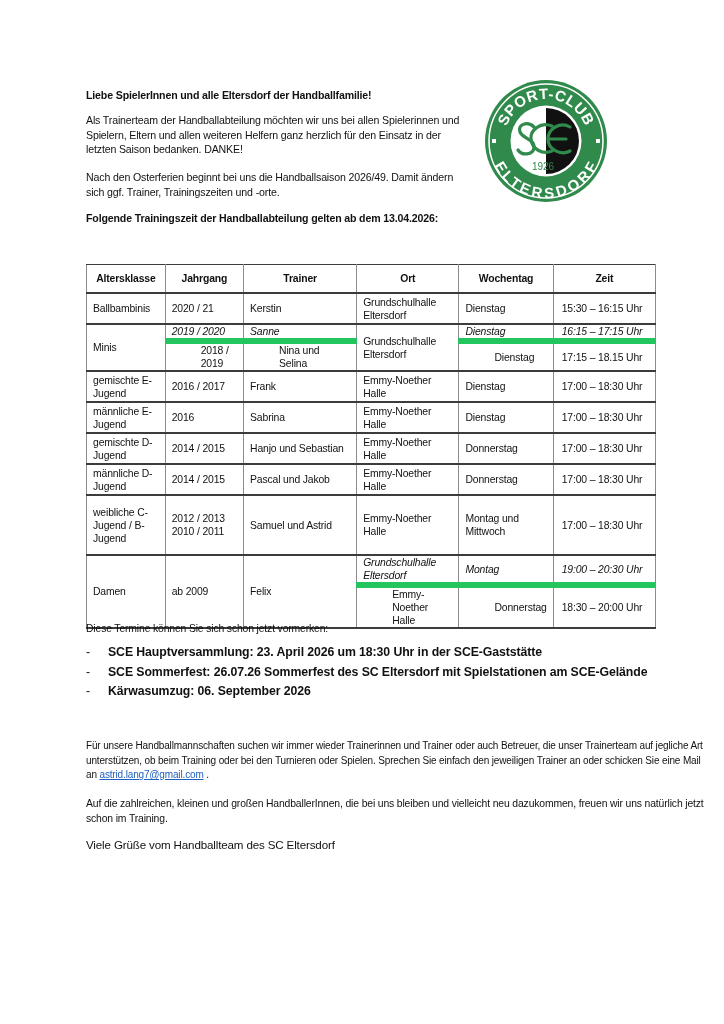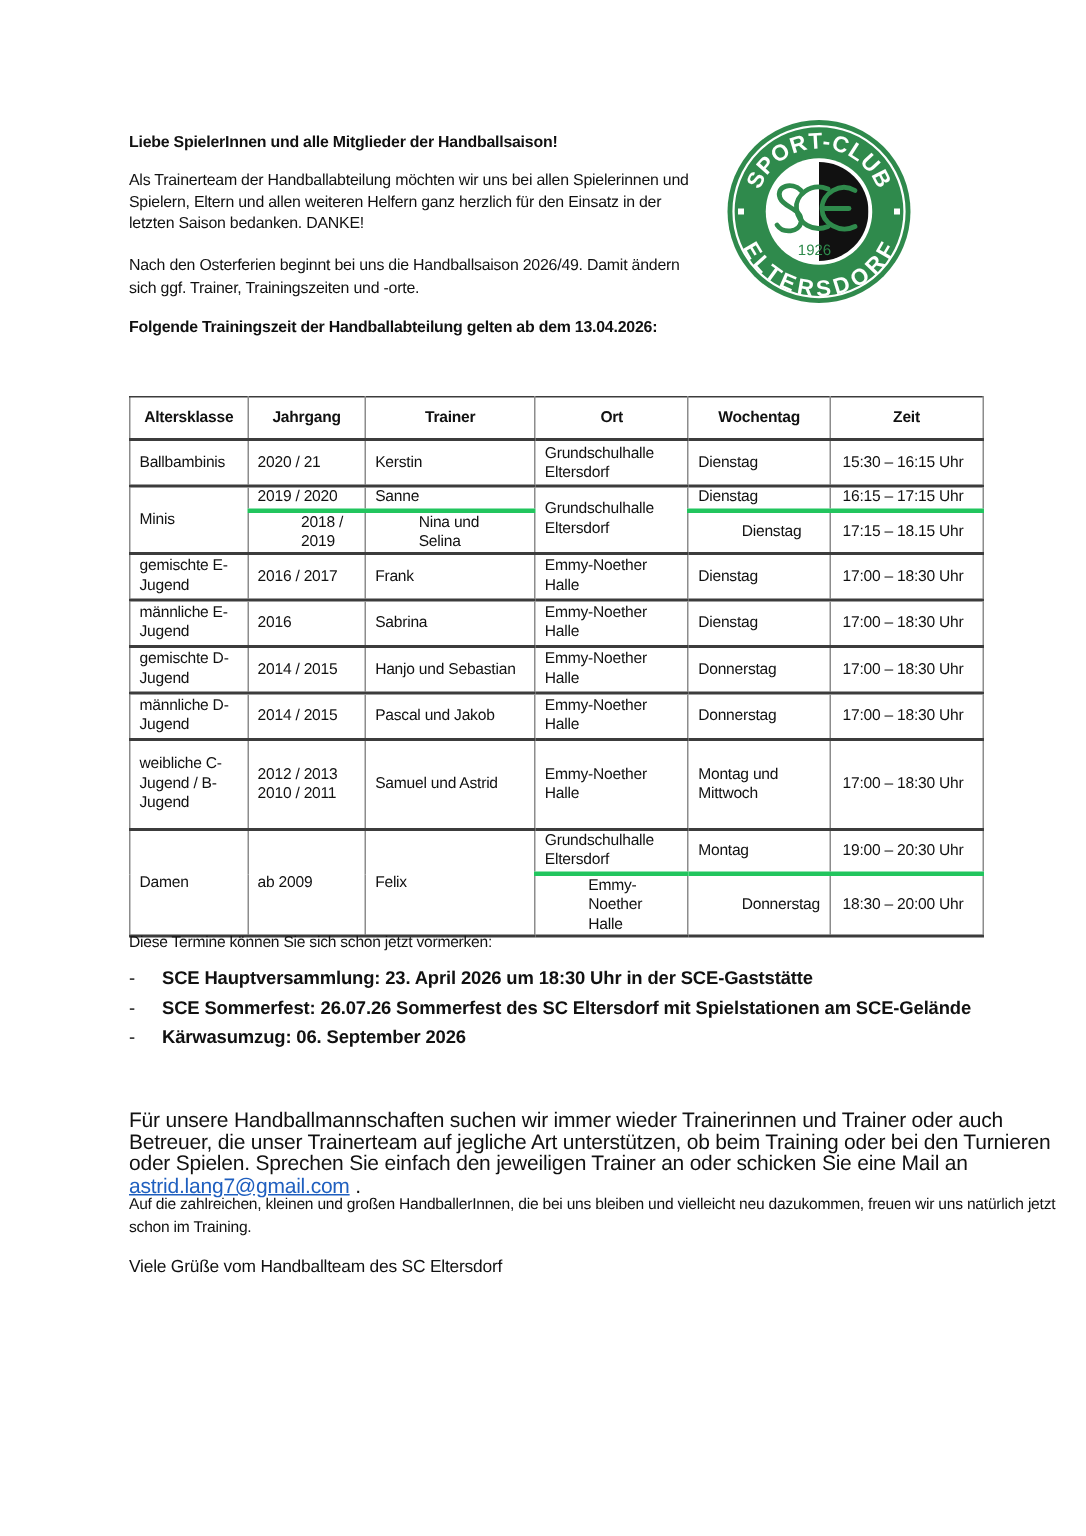--- a/index.html
+++ b/index.html
@@ -23,45 +23,45 @@
     position: absolute; left: 86px; top: 264px; width: 570px;
     border-collapse: collapse; font-size: 10.4px; letter-spacing: -0.15px;
   }
   #schedule td, #schedule th {
     border-left: 1px solid #8c8c8c; border-right: 1px solid #8c8c8c;
     border-top: 2px solid #3c3c3c; border-bottom: 2px solid #3c3c3c;
     padding: 0 6px; vertical-align: middle; text-align: left; line-height: 13px;
   }
   #schedule th { font-weight: bold; text-align: center; height: 27px; border-top: 1.5px solid #3c3c3c; }
   #schedule .sub td { border-top: 1px solid #111; padding-left: 35px; }
-  #schedule .subtop td.subcell { border-bottom: 3px solid #22c55e; }
+  #schedule .subtop td.subcell { border-bottom: 6px solid #22c55e; font-style: italic; }
   #schedule .c1 { width: 66px; }
   #schedule .c2 { width: 66px; }
   #schedule .c3 { width: 102px; }
   #schedule .c4 { width: 90px; }
   #schedule .c5 { width: 80px; }
   #schedule .c6 { width: 92px; }
   #schedule td.zeit { padding-left: 8px; }
 
   #events-intro { top: 622px; font-size: 10.4px; }
   #events { position: absolute; left: 86px; top: 643px; width: 620px; margin: 0; padding: 0; list-style: none; }
   #events li { position: relative; padding-left: 22px; font-size: 12.3px; font-weight: bold; line-height: 19.5px; letter-spacing: -0.1px; }
   #events li .dash { position: absolute; left: 0; top: 0; font-weight: normal; }
 
-  #recruit { top: 739px; width: 620px; font-size: 14px; }
+  #recruit { top: 739px; width: 620px; font-size: 10px; }
   #welcome { top: 797px; width: 620px; font-size: 10.4px; }
   #signoff { top: 838px; font-size: 11.6px; }
   .mail { color: #1f5fbf; text-decoration: underline; }
 </style>
 </head>
 <body>
 
 <div class="page">
 
-  <div id="greeting" class="txt bold">Liebe SpielerInnen und alle Mitglieder der Handballsaison!</div>
+  <div id="greeting" class="txt bold">Liebe SpielerInnen und alle Eltersdorf der Handballfamilie!</div>
   <div id="intro" class="txt">Als Trainerteam der Handballabteilung möchten wir uns bei allen Spielerinnen und Spielern, Eltern und allen weiteren Helfern ganz herzlich für den Einsatz in der letzten Saison bedanken. DANKE!</div>
   <div id="season" class="txt">Nach den Osterferien beginnt bei uns die Handballsaison 2026/49.  Damit ändern sich ggf. Trainer, Trainingszeiten und -orte.</div>
   <div id="heading-times" class="txt bold">Folgende Trainingszeit der Handballabteilung gelten ab dem 13.04.2026:</div>
 
   <svg id="logo" viewBox="0 0 124 124">
     <defs>
       <path id="arcTop" d="M 20 62 A 42 42 0 0 1 104 62"></path>
       <path id="arcBot" d="M 16 62 A 46 46 0 0 0 108 62"></path>
       <clipPath id="innerClip">
           <circle cx="62" cy="62" r="33"></circle>

